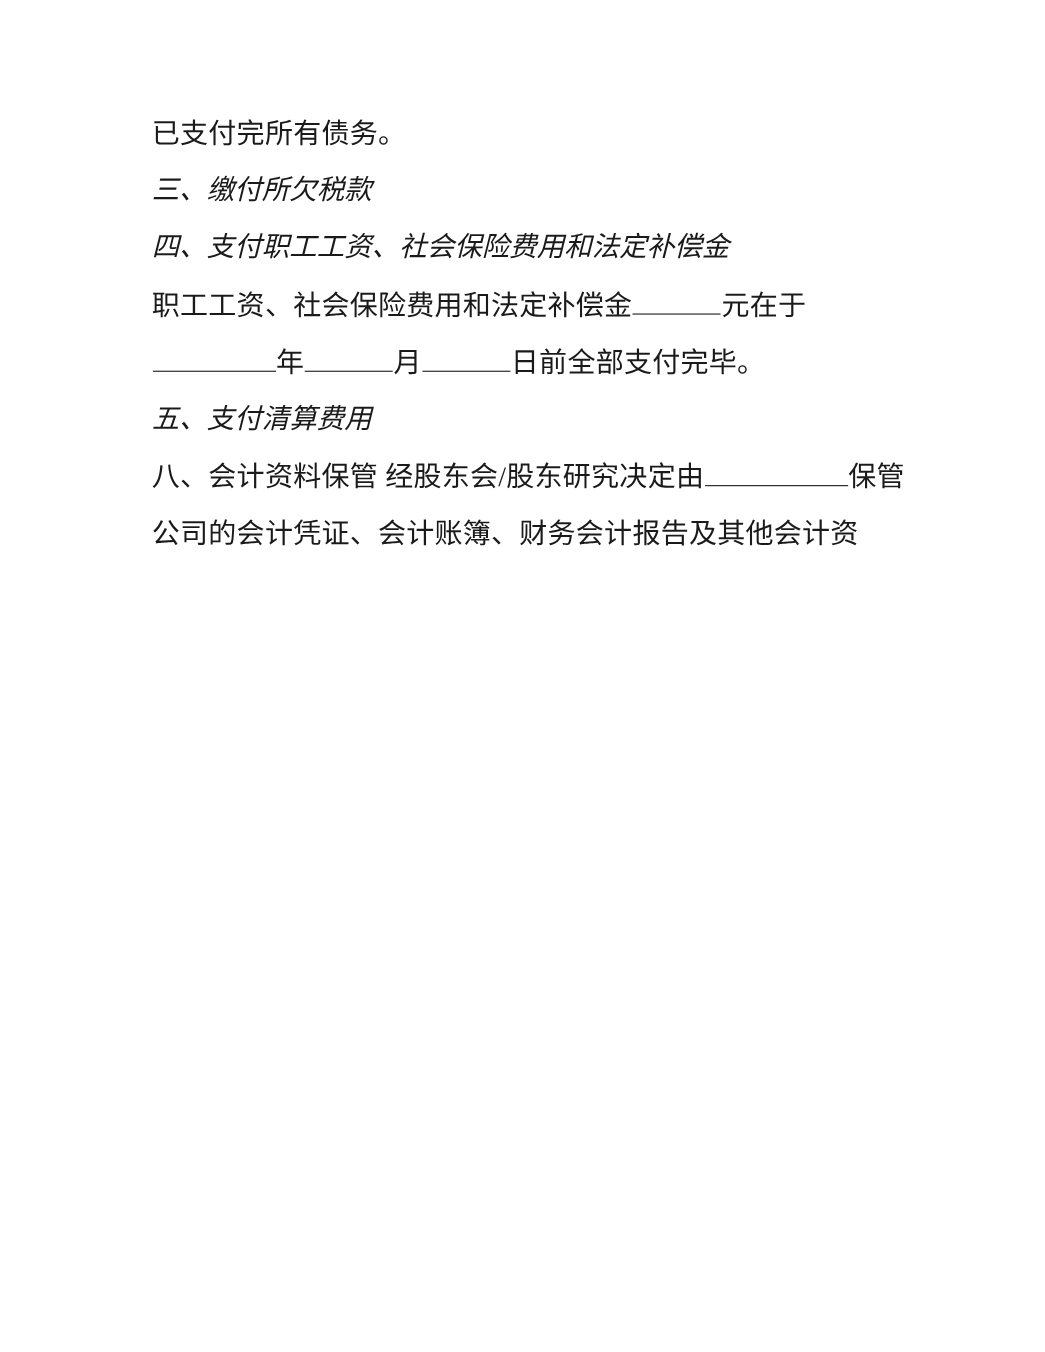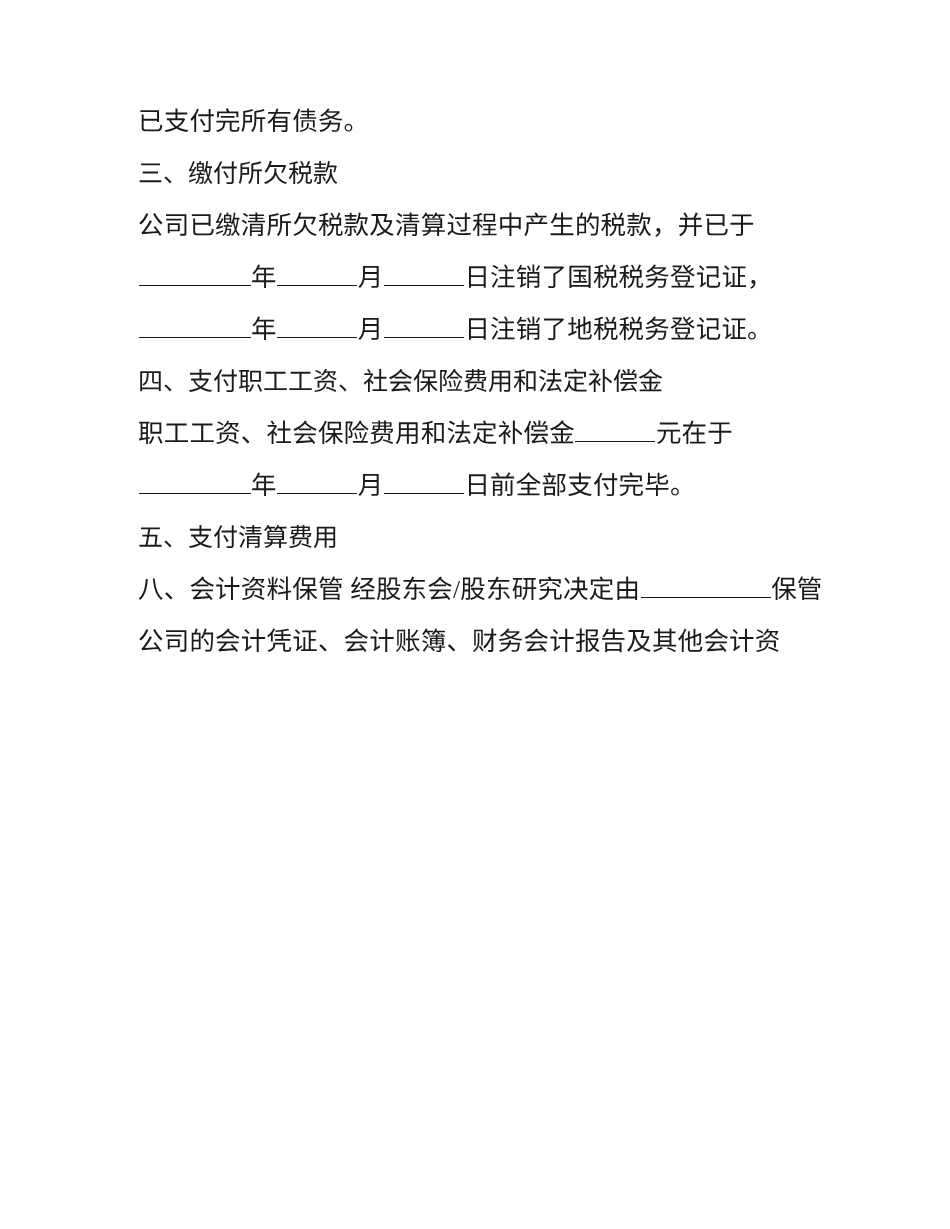--- a/index.html
+++ b/index.html
@@ -35,39 +35,39 @@
     line-height: 52px;
     letter-spacing: 0.2px;
     text-align: left;
     white-space: normal;
     word-break: break-all;
     text-indent: 0;
   }
   .para.heading {
     font-size: 25px;
     letter-spacing: 0px;
+    font-style: italic;
   }
   
   .blank {
     display: inline-block;
     border-bottom: 1.6px solid #1a1a1a;
     vertical-align: baseline;
     height: 0.92em;
     margin: 0 0.5px;
   }
   .blank-sm { width: 80px; }
   .blank-lg { width: 112px; }
   .blank-xl { width: 130px; }
 </style>
 </head>
 <body>
 
 <div class="page">
   <div class="doc-body">
       <p class="para"><span>已支付完所有债务。</span></p>
       <p class="para heading"><span>三、缴付所欠税款</span></p>
-      <p class="para"><span>公司已缴清所欠税款及清算过程中产生的税款，并已于</span><span class="blank blank-lg"></span><span>年</span><span class="blank blank-sm"></span><span>月</span><span class="blank blank-sm"></span><span>日注销了国税税务登记证，</span><span class="blank blank-lg"></span><span>年</span><span class="blank blank-sm"></span><span>月</span><span class="blank blank-sm"></span><span>日注销了地税税务登记证。</span></p>
       <p class="para heading"><span>四、支付职工工资、社会保险费用和法定补偿金</span></p>
       <p class="para"><span>职工工资、社会保险费用和法定补偿金</span><span class="blank blank-sm"></span><span>元在于</span><span class="blank blank-lg"></span><span>年</span><span class="blank blank-sm"></span><span>月</span><span class="blank blank-sm"></span><span>日前全部支付完毕。</span></p>
       <p class="para heading"><span>五、支付清算费用</span></p>
       <p class="para"><span>八、会计资料保管 经股东会/股东研究决定由</span><span class="blank blank-xl"></span><span>保管公司的会计凭证、会计账簿、财务会计报告及其他会计资</span></p>
     </div>
 </div>
 
 </body></html>

